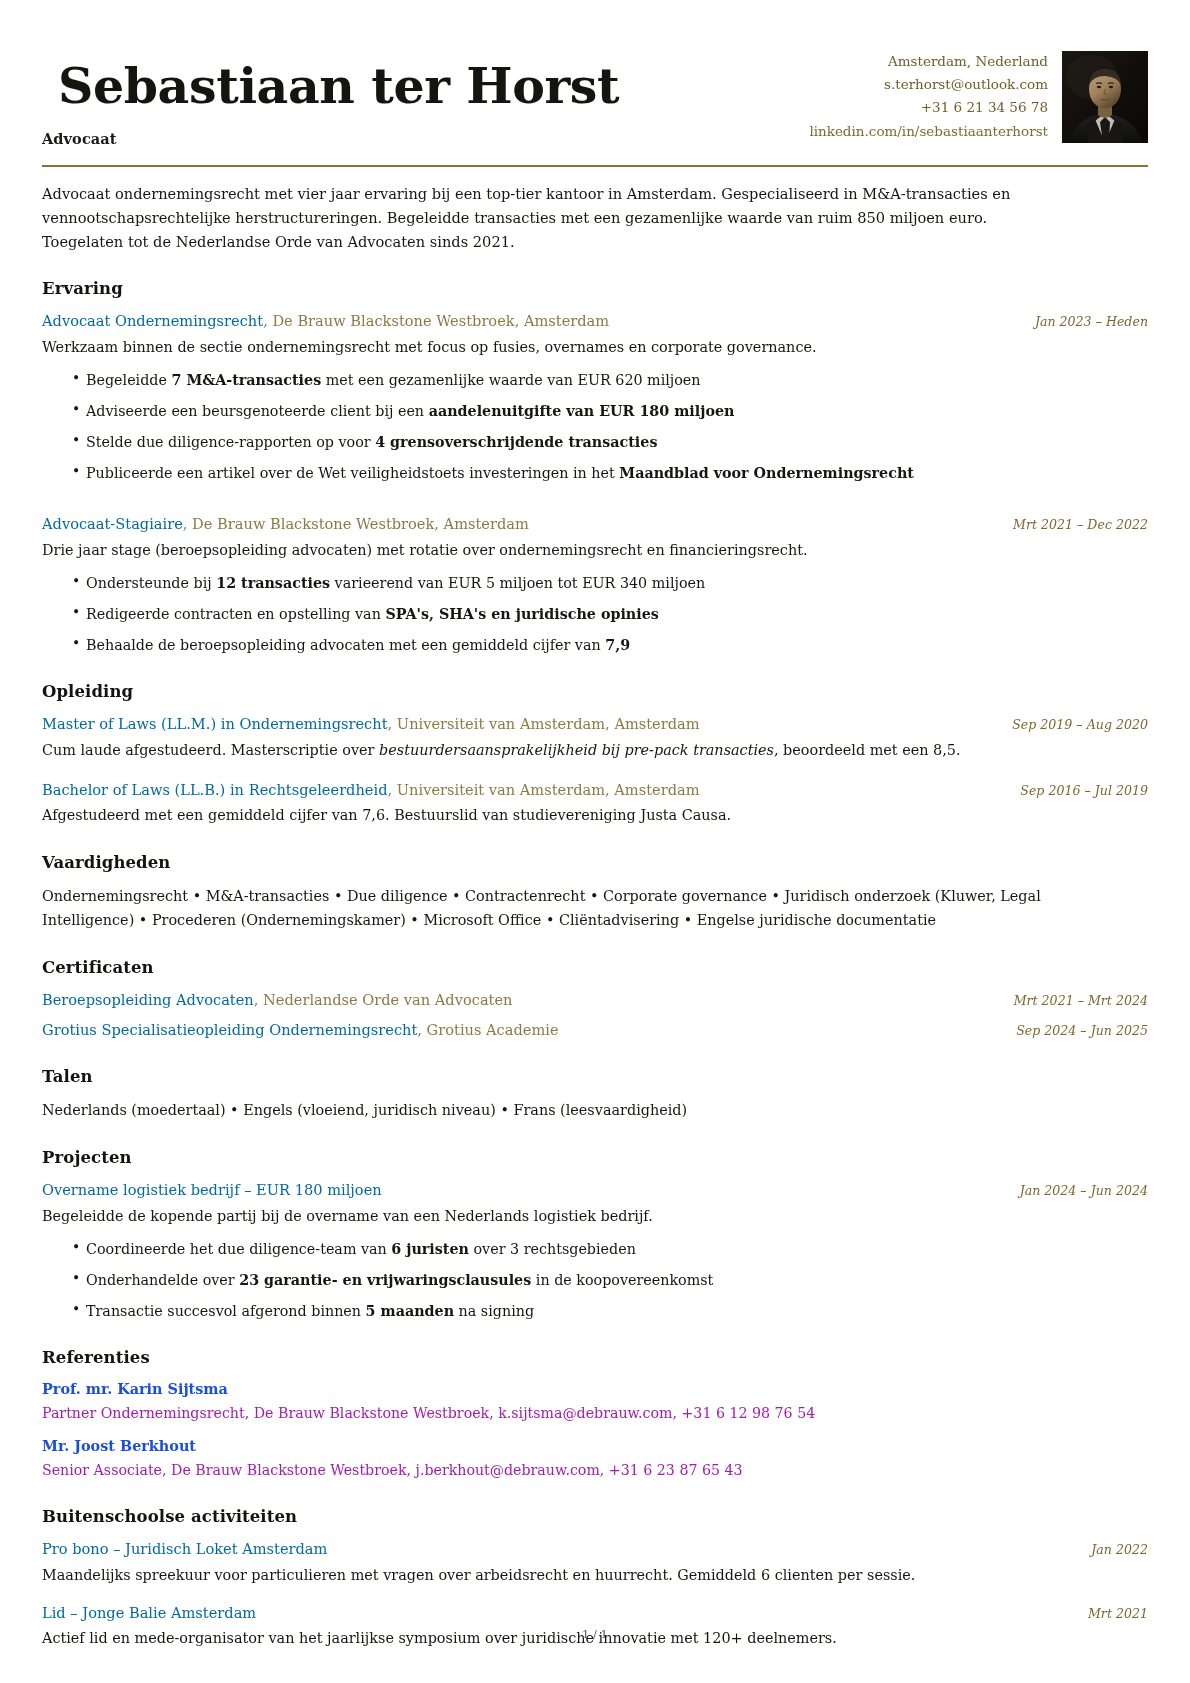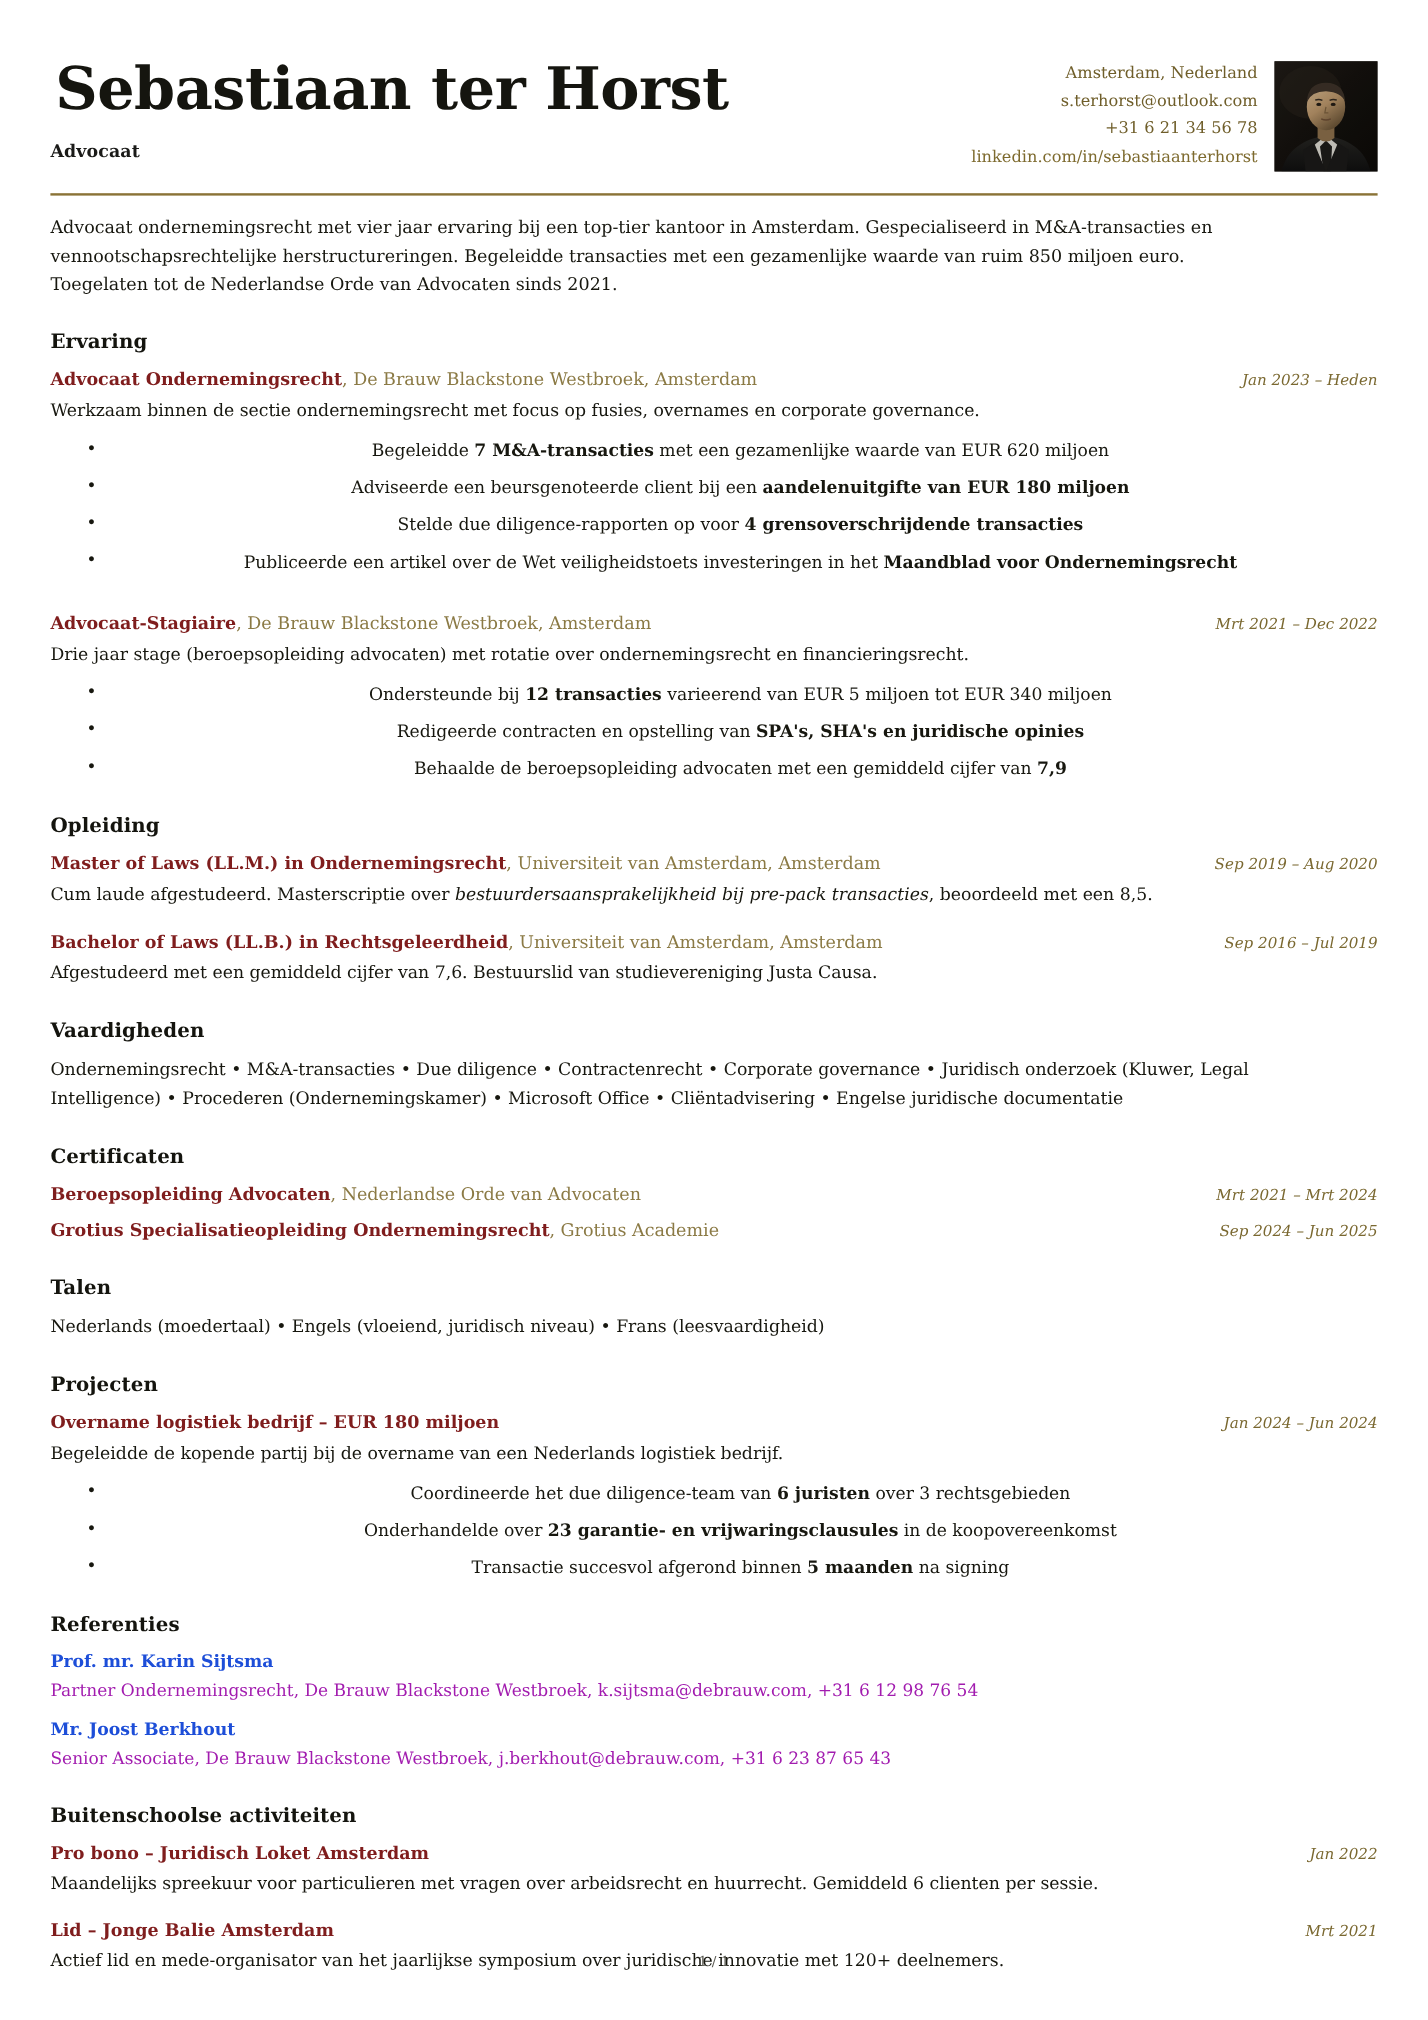--- a/index.html
+++ b/index.html
@@ -27,21 +27,21 @@
     align-items: flex-start;
     justify-content: space-between;
     padding-top: 4px;
   }
   .header-left { padding-top: 4px; }
   .name {
     font-size: 49px;
     font-weight: 700;
     letter-spacing: -0.4px;
     line-height: 1.02;
-    margin: 4px;
+    margin: 16px;
     color: #15150f;
     font-family: "DejaVu Serif", "Liberation Serif", serif;
   }
   .job-title {
     font-size: 14.5px;
     font-weight: 700;
     margin-top: 18px;
     color: #1a1a18;
     letter-spacing: 0.1px;
   }
@@ -100,42 +100,41 @@
     justify-content: space-between;
     align-items: baseline;
     gap: 20px;
   }
   .entry-title {
     font-size: 14.6px;
     line-height: 1.4;
     color: #7a6830;
   }
   .entry-title .role {
-    font-weight: 700;
-    color: #7f1d1d;
+    font-weight: 400;
+    color: #0369a1;
   }
   .entry-title .org { font-weight: 400; color: #8b7a45; }
   .entry-date {
     font-size: 12.6px;
     font-style: italic;
     color: #7a6830;
     white-space: nowrap;
     flex: 0 0 auto;
   }
   .entry-desc {
     font-size: 14.4px;
     line-height: 1.6;
     margin-top: 4px;
     color: #17170f;
   }
   ul.bullets {
     margin: 10px 0 0 0;
     padding-left: 30px;
     list-style: none;
-    text-align: center;
   }
   ul.bullets li {
     font-size: 14.3px;
     line-height: 1.55;
     margin-bottom: 9px;
     position: relative;
     padding-left: 14px;
     color: #17170f;
   }
   ul.bullets li:last-child { margin-bottom: 0; }

